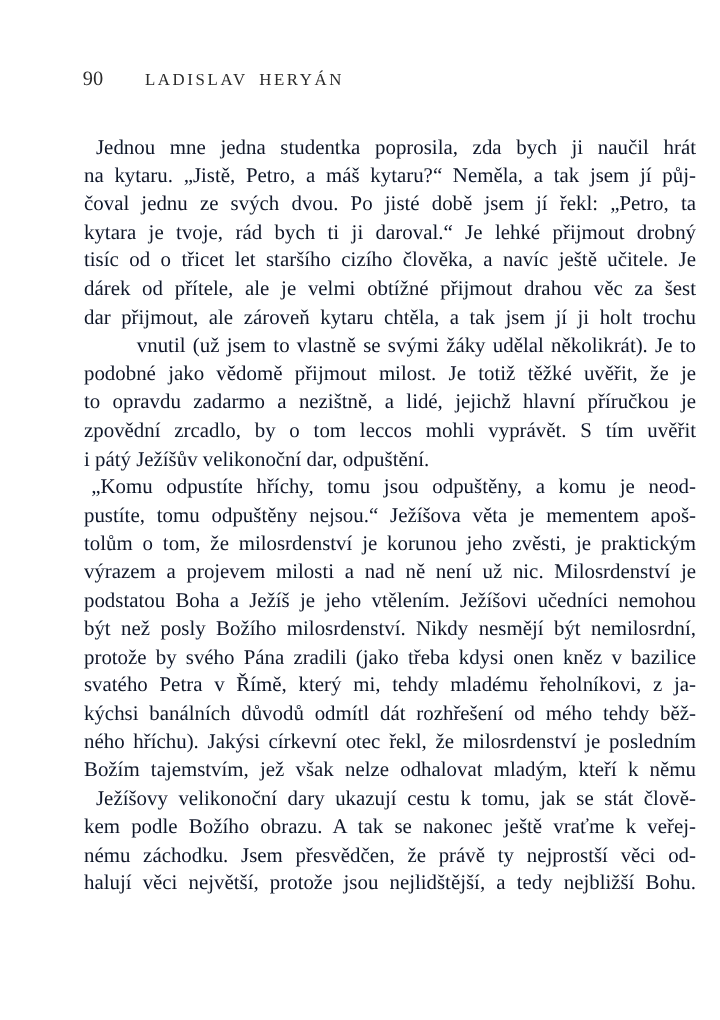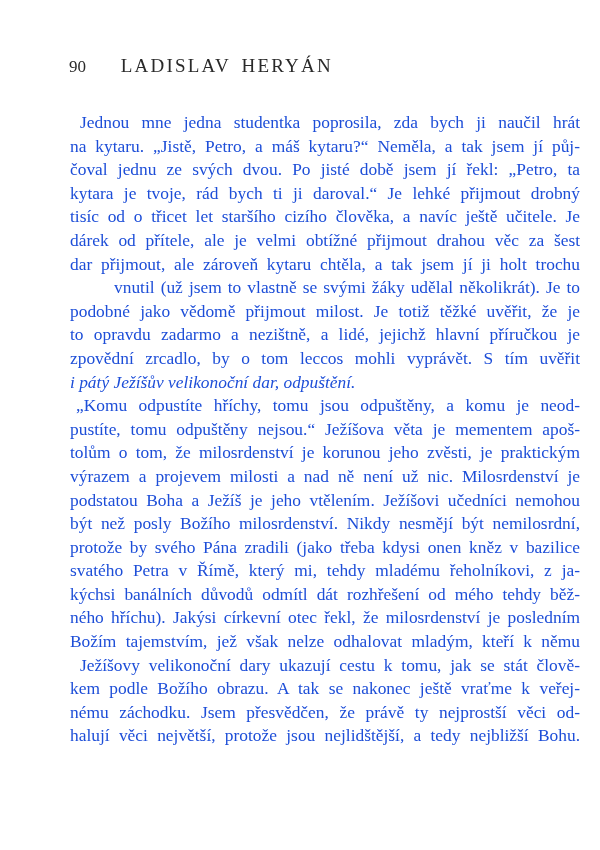--- a/index.html
+++ b/index.html
@@ -4,25 +4,25 @@
 <style>
   html, body { margin: 0; padding: 0; background: #ffffff; }
   body { width: 600px; height: 850px; position: relative; overflow: hidden; }
   .page { position: absolute; left: 0; top: 0; width: 600px; height: 850px; background: #fff; }
   .running-head {
     position: absolute; top: 56px; left: 69px; height: 20px;
     font-family: "Liberation Serif", "DejaVu Serif", serif;
     color: #2a2a2a; font-size: 15px; line-height: 20px; white-space: nowrap;
   }
   .folio { display: inline-block; width: 40px; font-size: 17px; }
-  .author { display: inline-block; letter-spacing: 2.2px; font-size: 19px; margin-left: 8px; word-spacing: 4px; }
+  .author { display: inline-block; letter-spacing: 2.2px; font-size: 14px; margin-left: 8px; word-spacing: 4px; }
   .body-text {
     position: absolute; left: 70px; top: 111px; width: 510px;
     font-family: "Liberation Serif", "DejaVu Serif", serif;
-    font-size: 17.4px; line-height: 23.6px; color: #1d4ed8;
+    font-size: 17.4px; line-height: 23.6px; color: #0f172a;
   }
   .line { display: block; white-space: nowrap; text-align: justify; text-align-last: justify; height: 23.6px; }
   .line.last { text-align-last: left; }
   .line.indent { padding-left: 10px; }
   .line.indent-q { padding-left: 6px; }
 </style>
 </head>
 <body>
 
 <div class="page">
@@ -38,21 +38,21 @@
       <span class="line" style="white-space: nowrap;">na kytaru. „Jistě, Petro, a máš kytaru?“ Neměla, a tak jsem jí půj-</span>
       <span class="line" style="white-space: nowrap;">čoval jednu ze svých dvou. Po jisté době jsem jí řekl: „Petro, ta</span>
       <span class="line" style="white-space: nowrap;">kytara je tvoje, rád bych ti ji daroval.“ Je lehké přijmout drobný</span>
       <span class="line" style="white-space: nowrap;">tisíc od o třicet let staršího cizího člověka, a navíc ještě učitele. Je</span>
       <span class="line" style="white-space: nowrap;">dárek od přítele, ale je velmi obtížné přijmout drahou věc za šest</span>
       <span class="line" style="white-space: nowrap;">dar přijmout, ale zároveň kytaru chtěla, a tak jsem jí ji holt trochu</span>
       <span class="line" style="white-space: nowrap; margin-left: 44px;">vnutil (už jsem to vlastně se svými žáky udělal několikrát). Je to</span>
       <span class="line" style="white-space: nowrap;">podobné jako vědomě přijmout milost. Je totiž těžké uvěřit, že je</span>
       <span class="line" style="white-space: nowrap;">to opravdu zadarmo a nezištně, a lidé, jejichž hlavní příručkou je</span>
       <span class="line" style="white-space: nowrap;">zpovědní zrcadlo, by o tom leccos mohli vyprávět. S tím uvěřit</span>
-      <span class="line last" style="white-space: nowrap; font-style: italic;">i pátý Ježíšův velikonoční dar, odpuštění.</span>
+      <span class="line last" style="white-space: nowrap;">i pátý Ježíšův velikonoční dar, odpuštění.</span>
     </div>
 
     <div>
       <span class="line indent-q" style="white-space: nowrap;">„Komu odpustíte hříchy, tomu jsou odpuštěny, a komu je neod-</span>
       <span class="line" style="white-space: nowrap;">pustíte, tomu odpuštěny nejsou.“ Ježíšova věta je mementem apoš-</span>
       <span class="line" style="white-space: nowrap;">tolům o tom, že milosrdenství je korunou jeho zvěsti, je praktickým</span>
       <span class="line" style="white-space: nowrap;">výrazem a projevem milosti a nad ně není už nic. Milosrdenství je</span>
       <span class="line" style="white-space: nowrap;">podstatou Boha a Ježíš je jeho vtělením. Ježíšovi učedníci nemohou</span>
       <span class="line" style="white-space: nowrap;">být než posly Božího milosrdenství. Nikdy nesmějí být nemilosrdní,</span>
       <span class="line" style="white-space: nowrap;">protože by svého Pána zradili (jako třeba kdysi onen kněz v bazilice</span>

